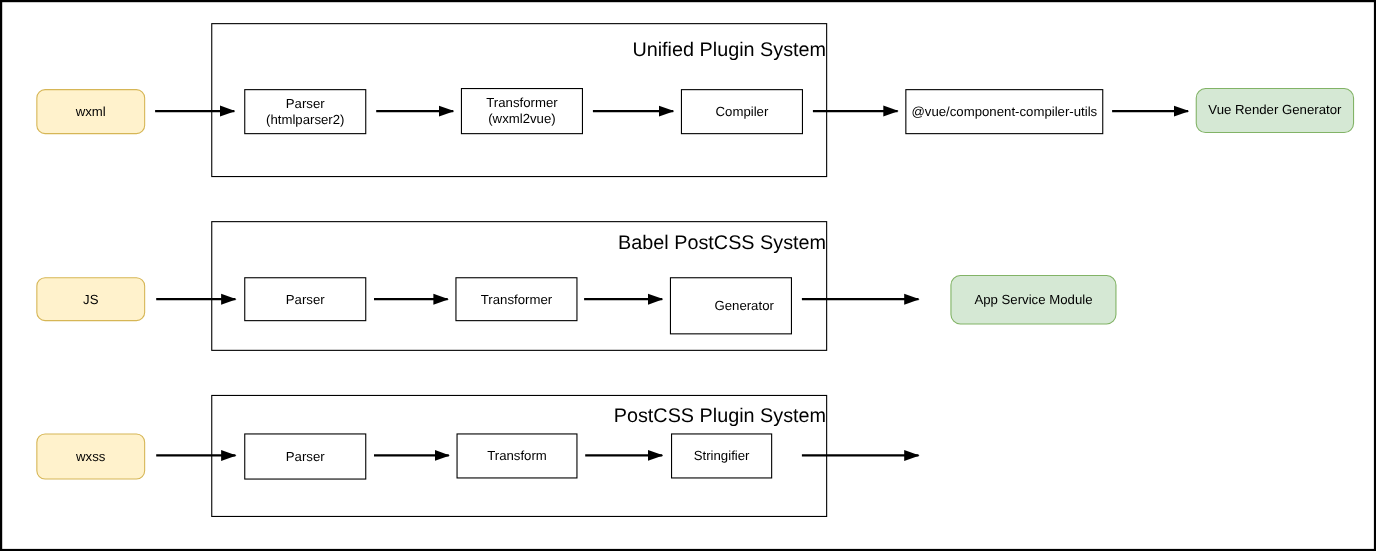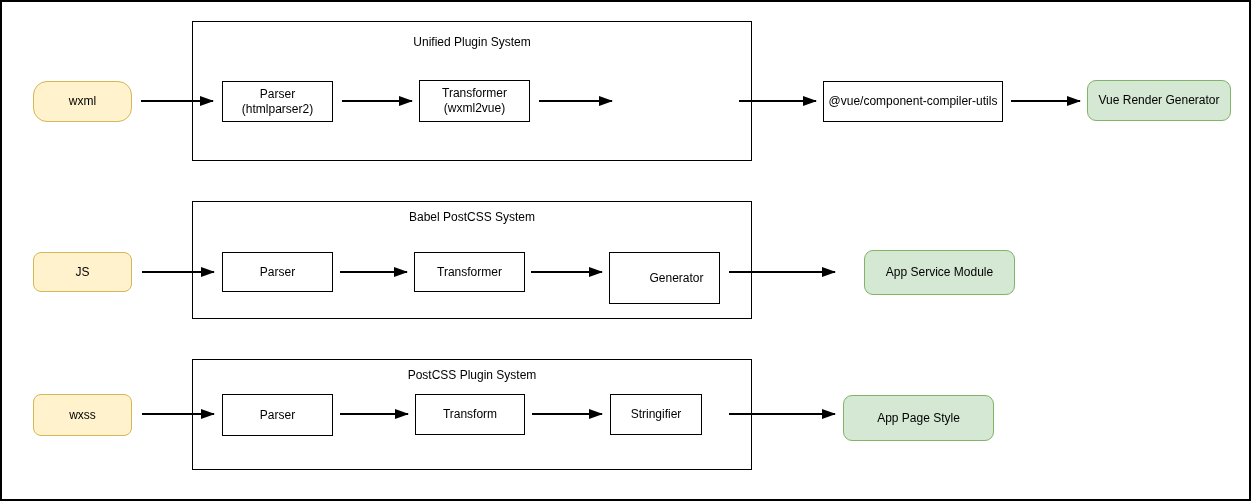--- a/index.html
+++ b/index.html
@@ -6,21 +6,21 @@
   #canvas {
     position:relative; width:1251px; height:501px; background:#ffffff;
     font-family:"Liberation Sans", sans-serif; color:#000;
     border:2px solid #000; box-sizing:border-box; overflow:hidden;
   }
   .group {
     position:absolute; border:1.5px solid #000; background:#ffffff;
     box-sizing:border-box;
   }
   .gtitle {
-    width:100%; text-align:center; font-size:12px; color:#000;
+    width:100%; text-align:right; font-size:18px; color:#000;
   }
   .node {
     position:absolute; box-sizing:border-box;
     display:flex; align-items:center; justify-content:center;
     text-align:center; font-size:12px; line-height:15px;
     white-space:pre-line;
   }
   .plain  { background:#ffffff; border:1px solid #000000; }
   .yellow { background:#FFF2CC; border:1px solid #D6B656; border-radius:8px; }
   .green  { background:#D5E8D4; border:1px solid #82B366; border-radius:9px; }
@@ -40,39 +40,39 @@
   </div>
 
   <div class="group" style="left:190px;top:199px;width:560px;height:118px;">
     <div class="gtitle" style="padding-top:8px;">Babel PostCSS System</div>
   </div>
 
   <div class="group" style="left:190px;top:357px;width:560px;height:111px;">
     <div class="gtitle" style="padding-top:8px;">PostCSS Plugin System</div>
   </div>
 
-  <div class="node yellow" style="left:31px;top:79px;width:99px;height:41px;border-radius:14px;">wxml</div>
+  <div class="node yellow" style="left:31px;top:79px;width:99px;height:41px;">wxml</div>
   <div class="node plain" style="left:220px;top:79px;width:111px;height:41px;">Parser
 (htmlparser2)</div>
   <div class="node plain" style="left:417px;top:78px;width:111px;height:42px;">Transformer
 (wxml2vue)</div>
+  <div class="node plain" style="left:617px;top:79px;width:111px;height:41px;">Compiler</div>
   <div class="node plain" style="left:821px;top:79px;width:180px;height:41px;">@vue/component-compiler-utils</div>
   <div class="node green" style="left:1085px;top:78px;width:144px;height:41px;">Vue Render Generator</div>
 
   <div class="node yellow" style="left:31px;top:250px;width:99px;height:40px;">JS</div>
   <div class="node plain" style="left:220px;top:250px;width:111px;height:40px;">Parser</div>
   <div class="node plain" style="left:412px;top:250px;width:111px;height:40px;">Transformer</div>
   <div class="node plain" style="left:607px;top:250px;width:111px;height:52px;padding-left:24px;">Generator</div>
   <div class="node green" style="left:862px;top:248px;width:151px;height:45px;">App Service Module</div>
 
   <div class="node yellow" style="left:31px;top:392px;width:99px;height:42px;">wxss</div>
   <div class="node plain" style="left:220px;top:392px;width:111px;height:42px;">Parser</div>
   <div class="node plain" style="left:413px;top:392px;width:110px;height:41px;">Transform</div>
   <div class="node plain" style="left:608px;top:392px;width:92px;height:41px;">Stringifier</div>
-  <div class="node green" style="left:841px;top:393px;width:151px;height:46px;">App Page Style</div>
 
   <svg class="arrows" viewBox="0 0 1251 501" xmlns="http://www.w3.org/2000/svg">
     <defs>
       <marker id="ah" viewBox="0 0 14 12" refX="13" refY="6" markerWidth="14" markerHeight="12" markerUnits="userSpaceOnUse" orient="auto">
         <path d="M0,1 L14,6 L0,11 z" fill="#000"></path>
       </marker>
     </defs>
 
     <line x1="139" y1="99" x2="211" y2="99" marker-end="url(#ah)"></line>
     <line x1="340" y1="99" x2="410" y2="99" marker-end="url(#ah)"></line>

